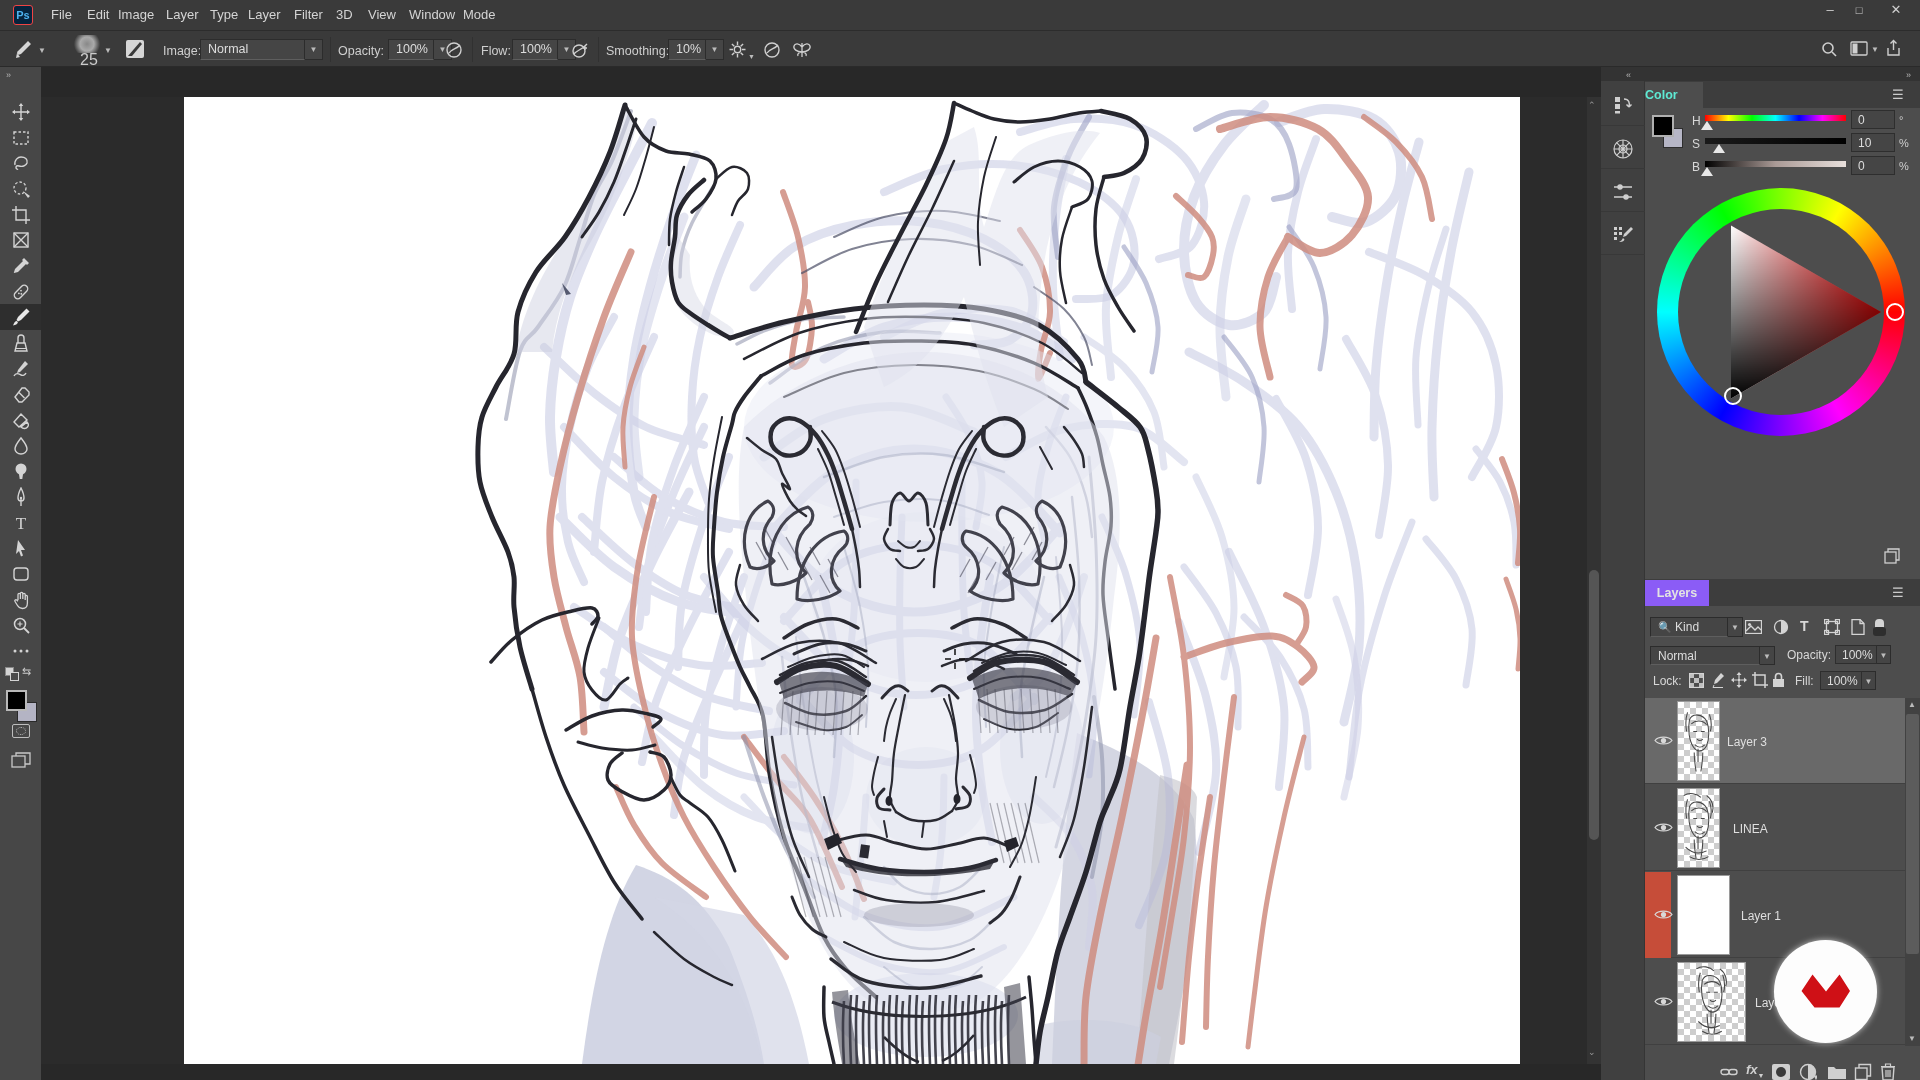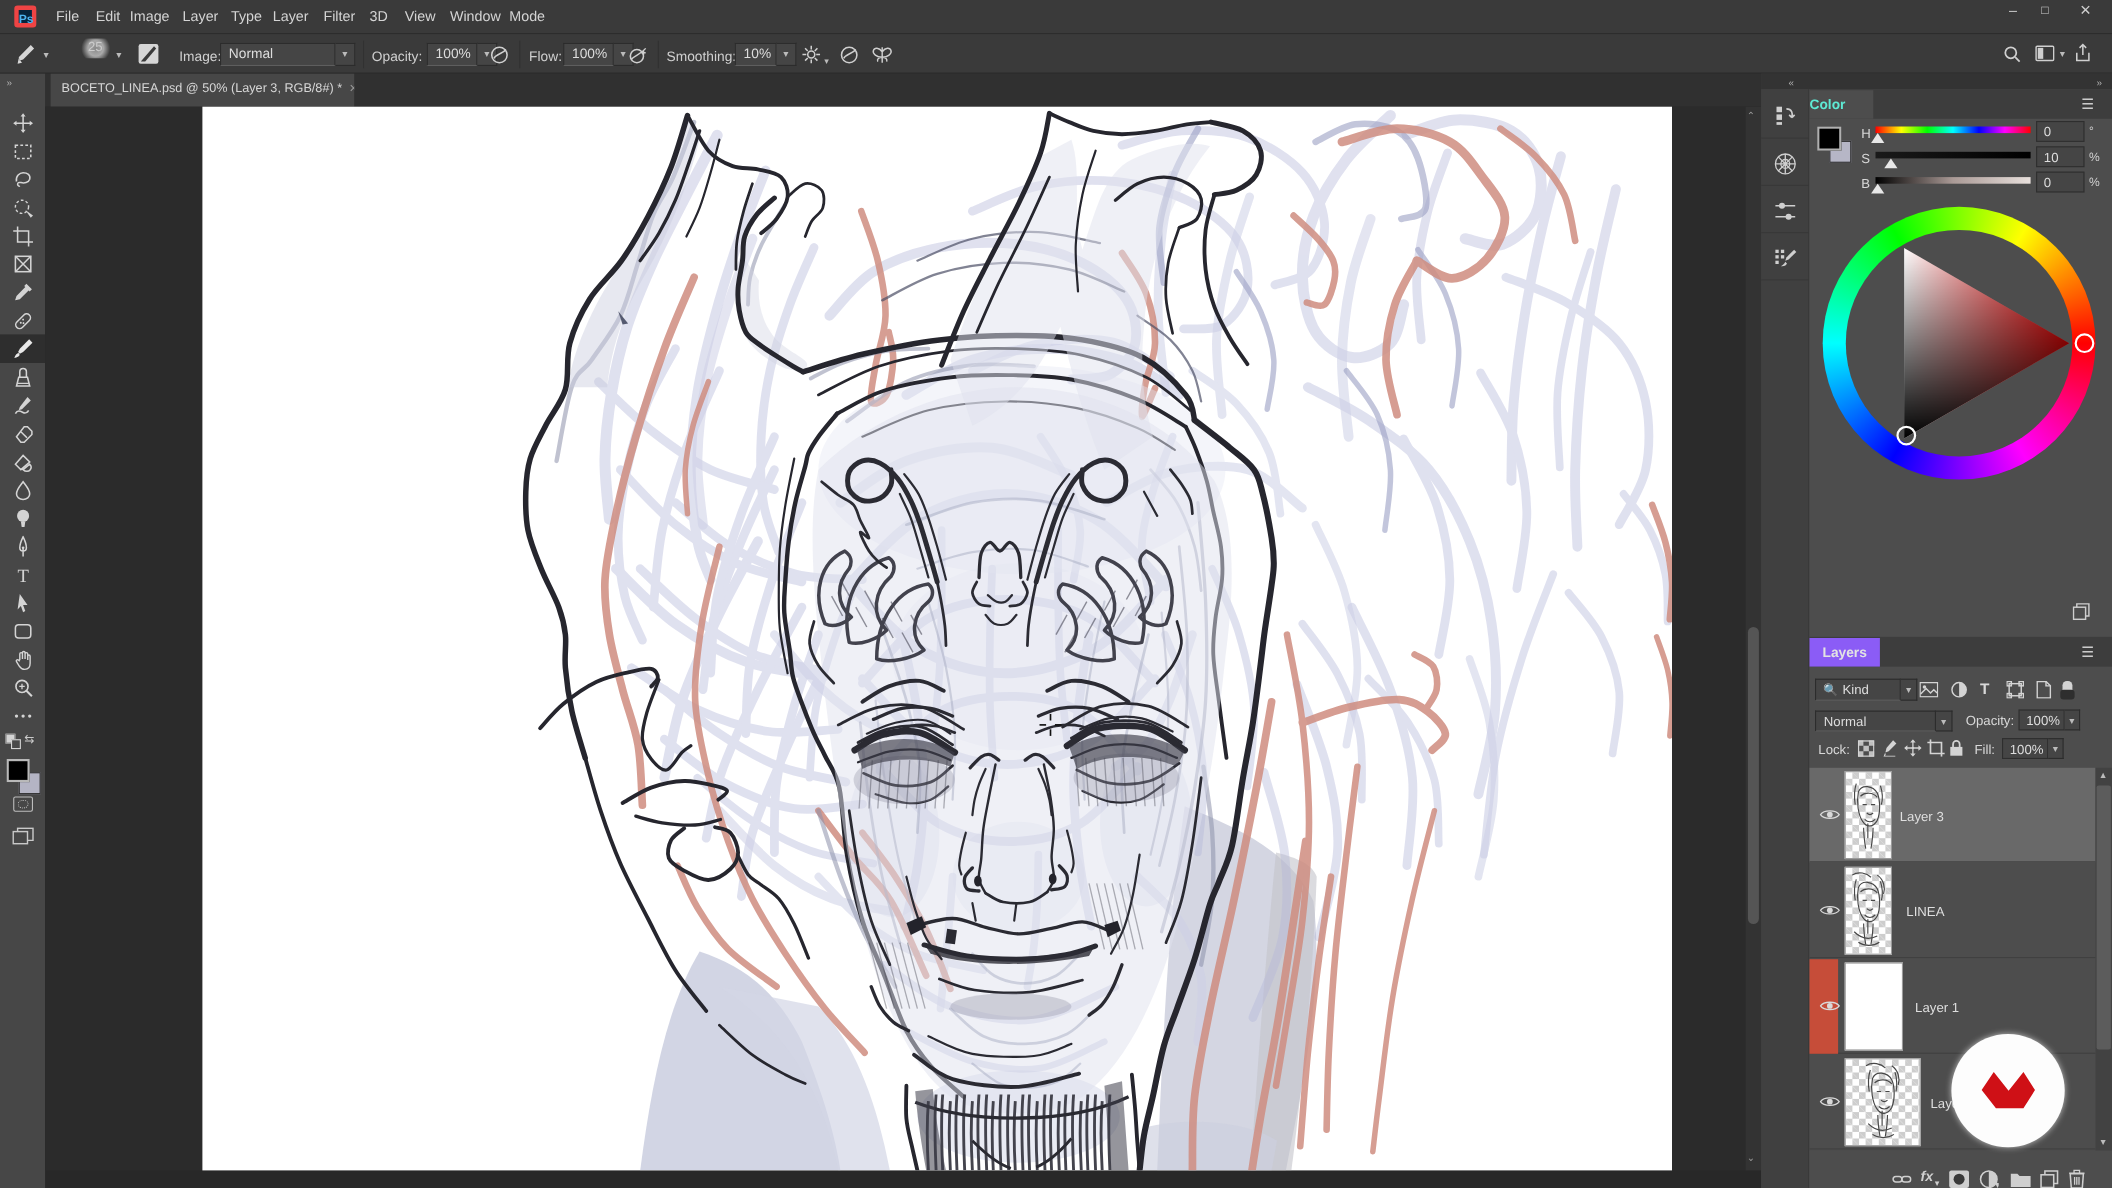--- a/index.html
+++ b/index.html
@@ -3,21 +3,21 @@
 <meta charset="utf-8">
 <style>
 * { margin:0; padding:0; box-sizing:border-box; }
 html,body { width:1920px; height:1080px; overflow:hidden; background:#282828; }
 body { font-family:"Liberation Sans", sans-serif; }
 #app { position:relative; width:1920px; height:1080px; }
 .abs { position:absolute; }
 
 #menubar { left:0; top:0; width:1920px; height:30px; background:#3a3a3a; color:#d4d4d4; font-size:13px; }
 #menubar .mi { position:absolute; top:7px; }
-#pslogo { position:absolute; left:13px; top:5px; width:20px; height:20px; background:#06243d; border:4px solid #ef4444; border-radius:3px; color:#4db3f0; font-size:11px; font-weight:bold; text-align:center; line-height:18px; }
+#pslogo { position:absolute; left:13px; top:5px; width:20px; height:20px; background:#06243d; border:1px solid #ef4444; border-radius:3px; color:#4db3f0; font-size:11px; font-weight:bold; text-align:center; line-height:18px; }
 .winbtn { position:absolute; top:0px; width:14px; height:22px; color:#cfcfcf; font-size:13px; text-align:center; line-height:20px; }
 
 #optbar { left:0; top:30px; width:1920px; height:37px; background:#3a3a3a; border-top:1px solid #2c2c2c; border-bottom:1px solid #2a2a2a; color:#cfcfcf; font-size:12.5px; }
 #optbar .lbl { position:absolute; top:13px; }
 .field { position:absolute; top:8px; height:21px; background:#454545; border:1px solid #2c2c2c; border-bottom-color:#5e5e5e; color:#dddddd; font-size:12.5px; line-height:19px; padding-left:7px; }
 .drop { position:absolute; top:8px; height:21px; width:18px; background:#454545; border:1px solid #2c2c2c; border-left:none; color:#bbb; font-size:8px; text-align:center; line-height:20px; }
 .vsep { position:absolute; top:6px; width:1px; height:25px; background:#313131; }
 
 #tabstrip { left:41px; top:67px; width:1560px; height:30px; background:#303030; }
 #doctab { position:absolute; left:5px; top:0; width:276px; height:30px; background:#474747; color:#d6d6d6; font-size:11.5px; line-height:29px; padding-left:10px; white-space:nowrap; overflow:hidden; }
@@ -86,21 +86,21 @@
     <div class="winbtn" style="left:1852px;font-size:11px">□</div>
     <div class="winbtn" style="left:1889px">✕</div>
   </div>
 
   <div id="optbar" class="abs">
     <svg class="abs" style="left:12px;top:8px" width="22" height="22" viewBox="0 0 22 22">
         <path d="M16 2 L19 5 L9 15 L6 16 L5 13 Z M5 14 L4 19 L8 18" fill="#d6d6d6"></path>
       </svg>
     <div class="abs" style="left:38px;top:15px;color:#bbb;font-size:8px">▼</div>
     <div class="abs" style="left:72px;top:4px;width:30px;height:18px;background:radial-gradient(circle,#888 0%,#aaa 40%,#3a3a3a 75%)"></div>
-    <div class="abs" style="left:80px;top:4px;color:#ccc;font-size:12px">25</div>
+    <div class="abs" style="left:80px;top:20px;color:#ccc;font-size:16px">25</div>
     <div class="abs" style="left:104px;top:15px;color:#bbb;font-size:8px">▼</div>
     <svg class="abs" style="left:124px;top:7px" width="22" height="22" viewBox="0 0 22 22">
         <rect x="2" y="2" width="18" height="18" rx="2" fill="#d6d6d6"></rect>
         <path d="M4 18 L16 4 L18 6 L8 18 Z" fill="#3a3a3a"></path>
       </svg>
     <div class="lbl" style="left:163px">Image:</div>
     <div class="field" style="left:200px;width:105px">Normal</div>
     <div class="drop" style="left:305px">▼</div>
     <div class="vsep" style="left:330px"></div>
     <div class="lbl" style="left:338px">Opacity:</div>
@@ -147,23 +147,20 @@
         <rect x="2.5" y="3.5" width="5" height="10" fill="#cfcfcf"></rect>
       </svg>
     <div class="abs" style="left:1871px;top:14px;color:#bbb;font-size:8px">▼</div>
     <svg class="abs" style="left:1884px;top:8px" width="19" height="19" viewBox="0 0 19 19">
         <g fill="none" stroke="#cfcfcf" stroke-width="1.4">
           <path d="M4 9 V16 H15 V9 M9.5 2 V11 M6.5 4.5 L9.5 1.5 L12.5 4.5"></path>
         </g>
       </svg>
   </div>
 
-  <div id="tabstrip" class="abs">
-    <div id="doctab">BOCETO_LINEA.psd @ 50% (Layer 3, RGB/8#) *&nbsp; <span style="color:#9a9a9a;font-size:10px">✕</span></div>
-  </div>
 
   <div id="toolbar" class="abs">
     <div class="abs" style="left:6px;top:3px;color:#b5b5b5;font-size:9px">»</div>
     <div id="tools">
         <div class="tool" style="top:32.0px;">
           <svg width="20" height="20" viewBox="0 0 20 20">
             <path d="M10 1 L12.3 4 H7.7 Z M10 19 L12.3 16 H7.7 Z M1 10 L4 7.7 V12.3 Z M19 10 L16 7.7 V12.3 Z M9.3 4 H10.7 V16 H9.3 Z M4 9.3 H16 V10.7 H4 Z" fill="#d4d4d4"></path>
           </svg>
         </div>
         <div class="tool" style="top:57.7px;">

